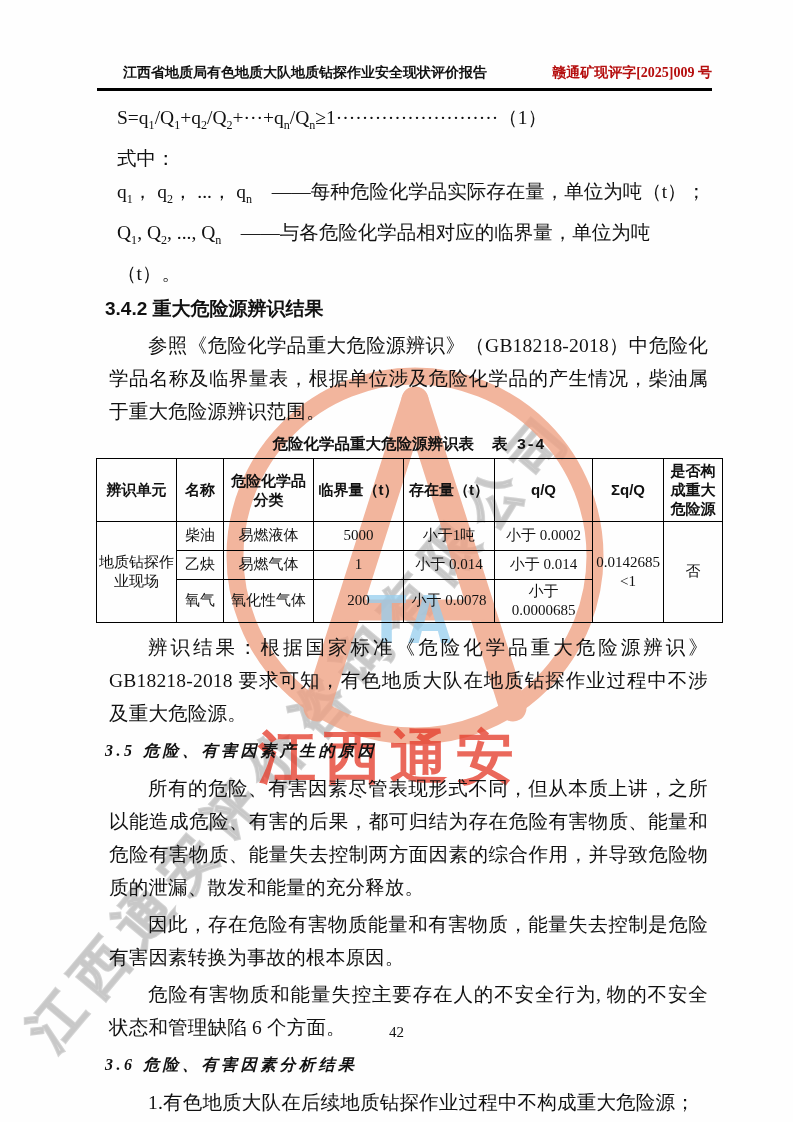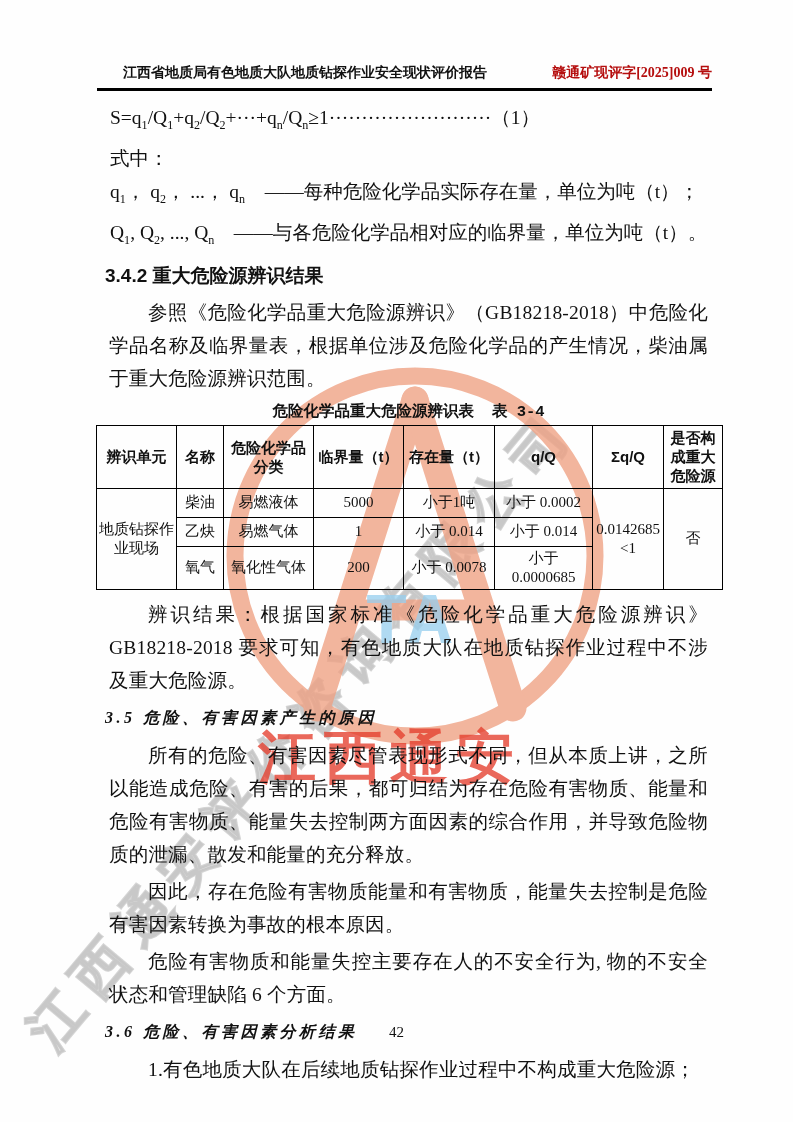--- a/index.html
+++ b/index.html
@@ -39,21 +39,21 @@
   
   .content{position:relative;z-index:2;padding:0 81px 0 105px;}
   .doc-header{
     display:flex;justify-content:space-between;align-items:flex-end;
     padding-top:64px;margin-left:18px;
     font-size:14px;font-weight:600;line-height:18px;
   }
   .doc-header .hdr-right{color:#b50e0e;font-weight:bold;}
   .hdr-rule{height:3px;background:#000;margin:6px 0 10px -8px;}
 
-  .fline{font-size:19.5px;line-height:33px;white-space:pre-wrap;margin-left:5px;}
+  .fline{font-size:19.5px;line-height:33px;white-space:pre-wrap;margin-left:12px;}
   sub{font-size:0.62em;}
 
   .h-hei{
     font-family:"Liberation Sans","DejaVu Sans",sans-serif;
     font-size:19px;font-weight:bold;line-height:33px;margin:2px 0 0 0;
   }
   .h-kai{
     font-size:16px;font-weight:bold;font-style:italic;
     letter-spacing:3.5px;line-height:34px;margin:1px 0;
   }

